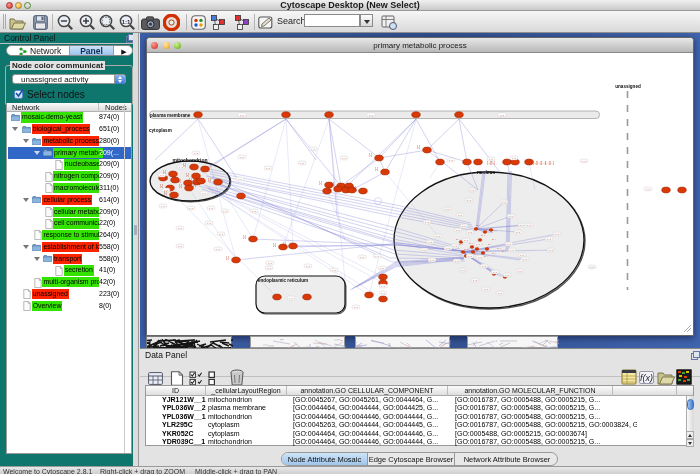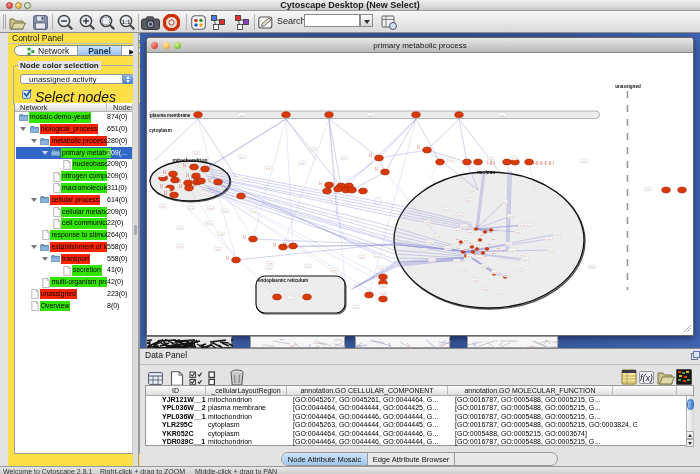--- a/index.html
+++ b/index.html
@@ -91,21 +91,21 @@
     <div style="position:absolute;left:360px;top:3px;width:13px;height:13px;background:linear-gradient(#fdfdfd,#d8d8d8);border:1px solid #8a8a8a;">
       <div style="position:absolute;left:3px;top:5px;width:0;height:0;border-left:3.5px solid transparent;border-right:3.5px solid transparent;border-top:4px solid #333;"></div>
     </div>
     <svg width="16" height="16" viewBox="0 0 16 16" style="position:absolute;left:381px;top:3px">
       <rect x="1" y="2" width="12" height="11" rx="1" fill="#f0f0f0" stroke="#666" stroke-width="1"></rect>
       <line x1="1" y1="5.5" x2="13" y2="5.5" stroke="#666" stroke-width="0.8"></line>
       <line x1="5" y1="2" x2="5" y2="13" stroke="#666" stroke-width="0.8"></line>
       <circle cx="12" cy="12" r="3.5" fill="#cfe0f0" stroke="#446" stroke-width="0.9"></circle>
     </svg>
   </div>
-<div class="abs" style="left:8px;top:33px;width:139px;height:433px;background:#fde047;">
+<div class="abs" style="left:0;top:33px;width:139px;height:433px;background:#0f766e;">
 <div class="abs" style="left:0;top:0;width:139px;height:11px;border-bottom:1px solid #c0c0c0;">
       <span style="position:absolute;left:4px;font-size:8.5px;line-height:11px;color:#111;">Control Panel</span>
       <svg width="9" height="9" viewBox="0 0 9 9" style="position:absolute;left:126px;top:1px">
         <rect x="0.5" y="2.5" width="6" height="6" fill="none" stroke="#67a" stroke-width="1"></rect>
         <rect x="2.5" y="0.5" width="6" height="6" fill="#dde6f0" stroke="#67a" stroke-width="1"></rect>
       </svg>
     </div>
 <div class="abs" style="left:6px;top:12px;width:127px;height:11px;background:#fff;border:1px solid #888;border-radius:6px;overflow:hidden;">
       <div class="abs" style="left:0;top:0;width:62px;height:11px;">
         <svg width="8" height="9" viewBox="0 0 8 9" style="position:absolute;left:12px;top:1px">
@@ -114,34 +114,34 @@
           <circle cx="2" cy="2" r="1.6" fill="#2ca02c"></circle>
           <circle cx="2" cy="7" r="1.6" fill="#2ca02c"></circle>
           <circle cx="6" cy="4.5" r="1.6" fill="#2ca02c"></circle>
         </svg>
         <span style="position:absolute;left:23px;font-size:8.5px;line-height:11px;color:#111;">Network</span>
       </div>
       <div class="abs" style="left:62px;top:0;width:45px;height:11px;background:linear-gradient(#cfe3f7,#8fbcec);border-left:1px solid #999;border-right:1px solid #999;text-align:center;font-size:8.5px;line-height:10px;font-weight:bold;color:#10305a;">Panel</div>
       <div class="abs" style="left:107px;top:0;width:20px;height:11px;text-align:center;font-size:7px;line-height:11px;color:#111;">▶</div>
     </div>
 <div class="abs" style="left:5px;top:32px;width:128px;height:41px;border:1px solid #aaa;border-radius:3px;"></div>
-<div class="abs" style="left:10px;top:28px;background:#e3e3e3;padding:0 2px;font-size:8px;font-weight:bold;color:#222;">Node color selection</div>
+<div class="abs" style="left:10px;top:28px;background:#e3e3e3;padding:0 2px;font-size:8px;font-weight:bold;color:#222;">Node color communicat</div>
 <div class="abs" style="left:12px;top:41px;width:114px;height:10px;background:#fff;border:1px solid #949494;border-radius:3px;">
       <span style="position:absolute;left:8px;font-size:8px;line-height:9px;color:#111;">unassigned activity</span>
       <div class="abs" style="right:0;top:0;width:11px;height:8.5px;background:linear-gradient(#8cb6ed,#3d78cf);border-radius:0 2px 2px 0;border-left:1px solid #949494;">
         <div class="abs" style="left:2.5px;top:1px;width:0;height:0;border-left:2.8px solid transparent;border-right:2.8px solid transparent;border-bottom:3px solid #fff;"></div>
         <div class="abs" style="left:2.5px;top:5px;width:0;height:0;border-left:2.8px solid transparent;border-right:2.8px solid transparent;border-top:3px solid #fff;"></div>
       </div>
     </div>
 <div class="abs" style="left:14px;top:57px;width:9px;height:9px;background:linear-gradient(#eef5fd,#bcd6f2);border:1px solid #5588cc;border-radius:2px;">
       <svg width="11" height="11" viewBox="0 0 11 11" style="position:absolute;left:-1px;top:-3px">
         <path d="M2 5 L4.5 8 L9 1.5" fill="none" stroke="#1a4f9e" stroke-width="1.6"></path>
       </svg>
     </div>
-<div class="abs" style="left:27px;top:56px;font-size:14px;color:#111;font-style:italic;">Select nodes</div>
+<div class="abs" style="left:27px;top:56px;font-size:10px;color:#111;">Select nodes</div>
 <div class="abs" style="left:6px;top:70px;width:126px;height:351px;background:#fff;border:1px solid #9a9a9a;"></div>
 <div class="abs" style="left:7px;top:70px;width:124px;height:9px;background:linear-gradient(#fafafa,#dcdcdc);border-bottom:1px solid #b0b0b0;">
       <span style="position:absolute;left:5px;font-size:7.5px;line-height:9px;color:#222;">Network</span>
       <div class="abs" style="left:91px;top:0;width:1px;height:9px;background:#c0c0c0;"></div>
       <span style="position:absolute;left:98px;font-size:7.5px;line-height:9px;color:#222;">Nodes</span>
     </div>
 <div class="abs" style="left:-8px;top:-33px;">
 </div>
 <div style="position:absolute;left:8px;top:78.6px;width:123px;height:11.8px;">
       <svg width="9" height="7" viewBox="0 0 9 7" style="position:absolute;left:3.0px;top:2.4px">
@@ -811,21 +811,21 @@
       <line x1="67" y1="7" x2="48" y2="10" stroke="#caa" stroke-width="0.6"></line>
       <line x1="87" y1="3" x2="91" y2="1" stroke="#b8b8d8" stroke-width="0.6"></line>
       <line x1="77" y1="6" x2="80" y2="8" stroke="#b8b8d8" stroke-width="0.6"></line>
       <line x1="10" y1="11" x2="5" y2="3" stroke="#99c" stroke-width="0.6"></line>
       <line x1="90" y1="7" x2="70" y2="10" stroke="#b8b8d8" stroke-width="0.6"></line>
       <line x1="0" y1="1" x2="-11" y2="3" stroke="#aab" stroke-width="0.6"></line>
       <line x1="28" y1="3" x2="29" y2="1" stroke="#caa" stroke-width="0.6"></line>
       <line x1="71" y1="10" x2="71" y2="9" stroke="#99c" stroke-width="0.6"></line>
     </svg></div>
 <div class="abs" style="left:140px;top:348px;width:560px;height:118px;background:#e3e3e3;border-top:1px solid #888;">
-<div class="abs" style="left:0;top:0;width:560px;height:16px;border-bottom:1px solid #c0c0c0;text-align:right;">
+<div class="abs" style="left:0;top:0;width:560px;height:28px;border-bottom:1px solid #c0c0c0;text-align:right;">
       <span style="position:absolute;left:5px;font-size:8.5px;line-height:13px;color:#111;">Data Panel</span>
       <svg width="9" height="9" viewBox="0 0 9 9" style="position:absolute;left:551px;top:2px">
         <rect x="0.5" y="2.5" width="6" height="6" fill="none" stroke="#67a" stroke-width="1"></rect>
         <rect x="2.5" y="0.5" width="6" height="6" fill="#dde6f0" stroke="#67a" stroke-width="1"></rect>
       </svg>
     </div>
 </div>
 <svg width="15" height="13" viewBox="0 0 15 13" style="position:absolute;left:148px;top:372px">
     <rect x="0.6" y="0.6" width="13.8" height="11.8" rx="1" fill="#e8eef8" stroke="#556" stroke-width="1"></rect>
     <line x1="0.6" y1="4" x2="14.4" y2="4" stroke="#556" stroke-width="1"></line>
@@ -930,18 +930,19 @@
     <span style="position:absolute;left:309px;white-space:nowrap;overflow:hidden;max-width:182px;">[GO:0005488, GO:0005215, GO:0003674]</span>
   </div>
 <div style="position:absolute;left:146px;top:438.0px;width:548px;height:8.4px;font-size:7px;line-height:8.4px;color:#000;">
     <span style="position:absolute;left:16px;font-weight:bold;">YDR039C__1</span>
     <span style="position:absolute;left:62px;">mitochondrion</span>
     <span style="position:absolute;left:147px;">[GO:0044464, GO:0044446, GO:0044444, G...</span>
     <span style="position:absolute;left:309px;white-space:nowrap;overflow:hidden;max-width:182px;">[GO:0016787, GO:0005488, GO:0005215, G...</span>
   </div>
 <div class="abs" style="left:281px;top:452px;width:277px;height:14px;background:#e8e8e8;border:1px solid #999;border-radius:7px;overflow:hidden;font-size:7.5px;color:#111;">
     <div class="abs" style="left:0;top:0;width:86px;height:14px;background:linear-gradient(#cfe3f7,#97c0ea);border-right:1px solid #999;text-align:center;line-height:14px;">Node Attribute Mosaic</div>
-    <div class="abs" style="left:86px;top:0;width:87px;height:14px;border-right:1px solid #999;text-align:center;line-height:14px;">Edge Attribute Browser</div>
+    <div class="abs" style="left:86px;top:0;width:87px;height:14px;border-right:1px solid #999;text-align:center;line-height:14px;">Edge Cytoscape Browser</div>
+    <div class="abs" style="left:173px;top:0;width:104px;height:14px;text-align:center;line-height:14px;">Network Attribute Browser</div>
   </div>
 <div class="abs" style="left:0;top:466px;width:700px;height:8px;background:linear-gradient(#e8e8e8,#cfcfcf);border-top:1px solid #999;font-size:7px;color:#333;">
     <span style="position:absolute;left:3px;top:0.5px;">Welcome to Cytoscape 2.8.1</span>
     <span style="position:absolute;left:100px;top:0.5px;">Right-click + drag to ZOOM</span>
     <span style="position:absolute;left:195px;top:0.5px;">Middle-click + drag to PAN</span>
   </div>
 </body></html>

